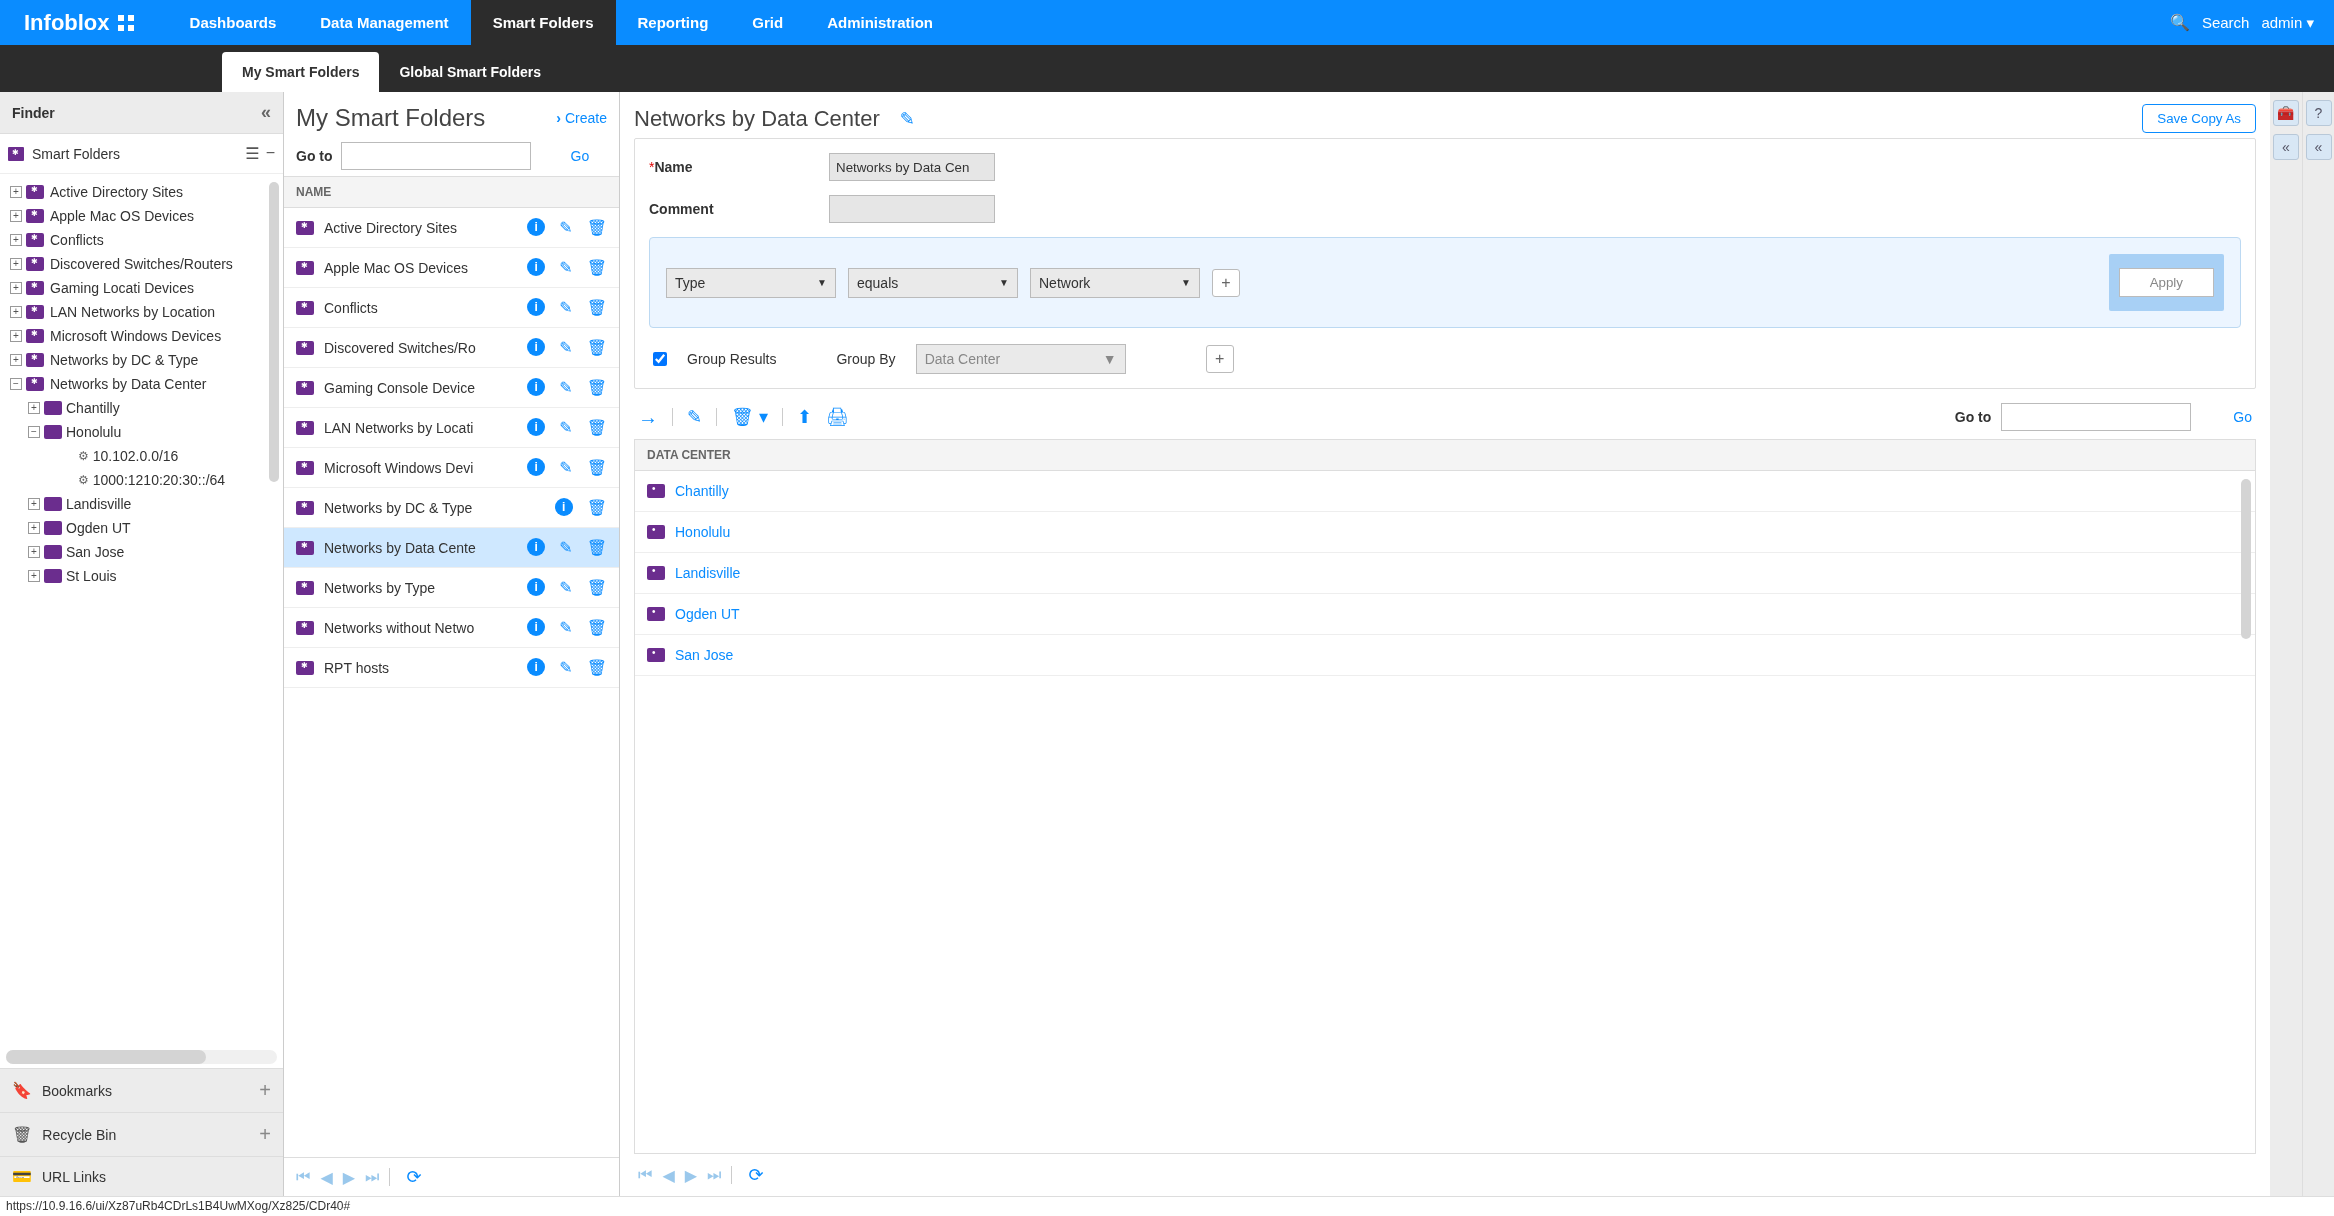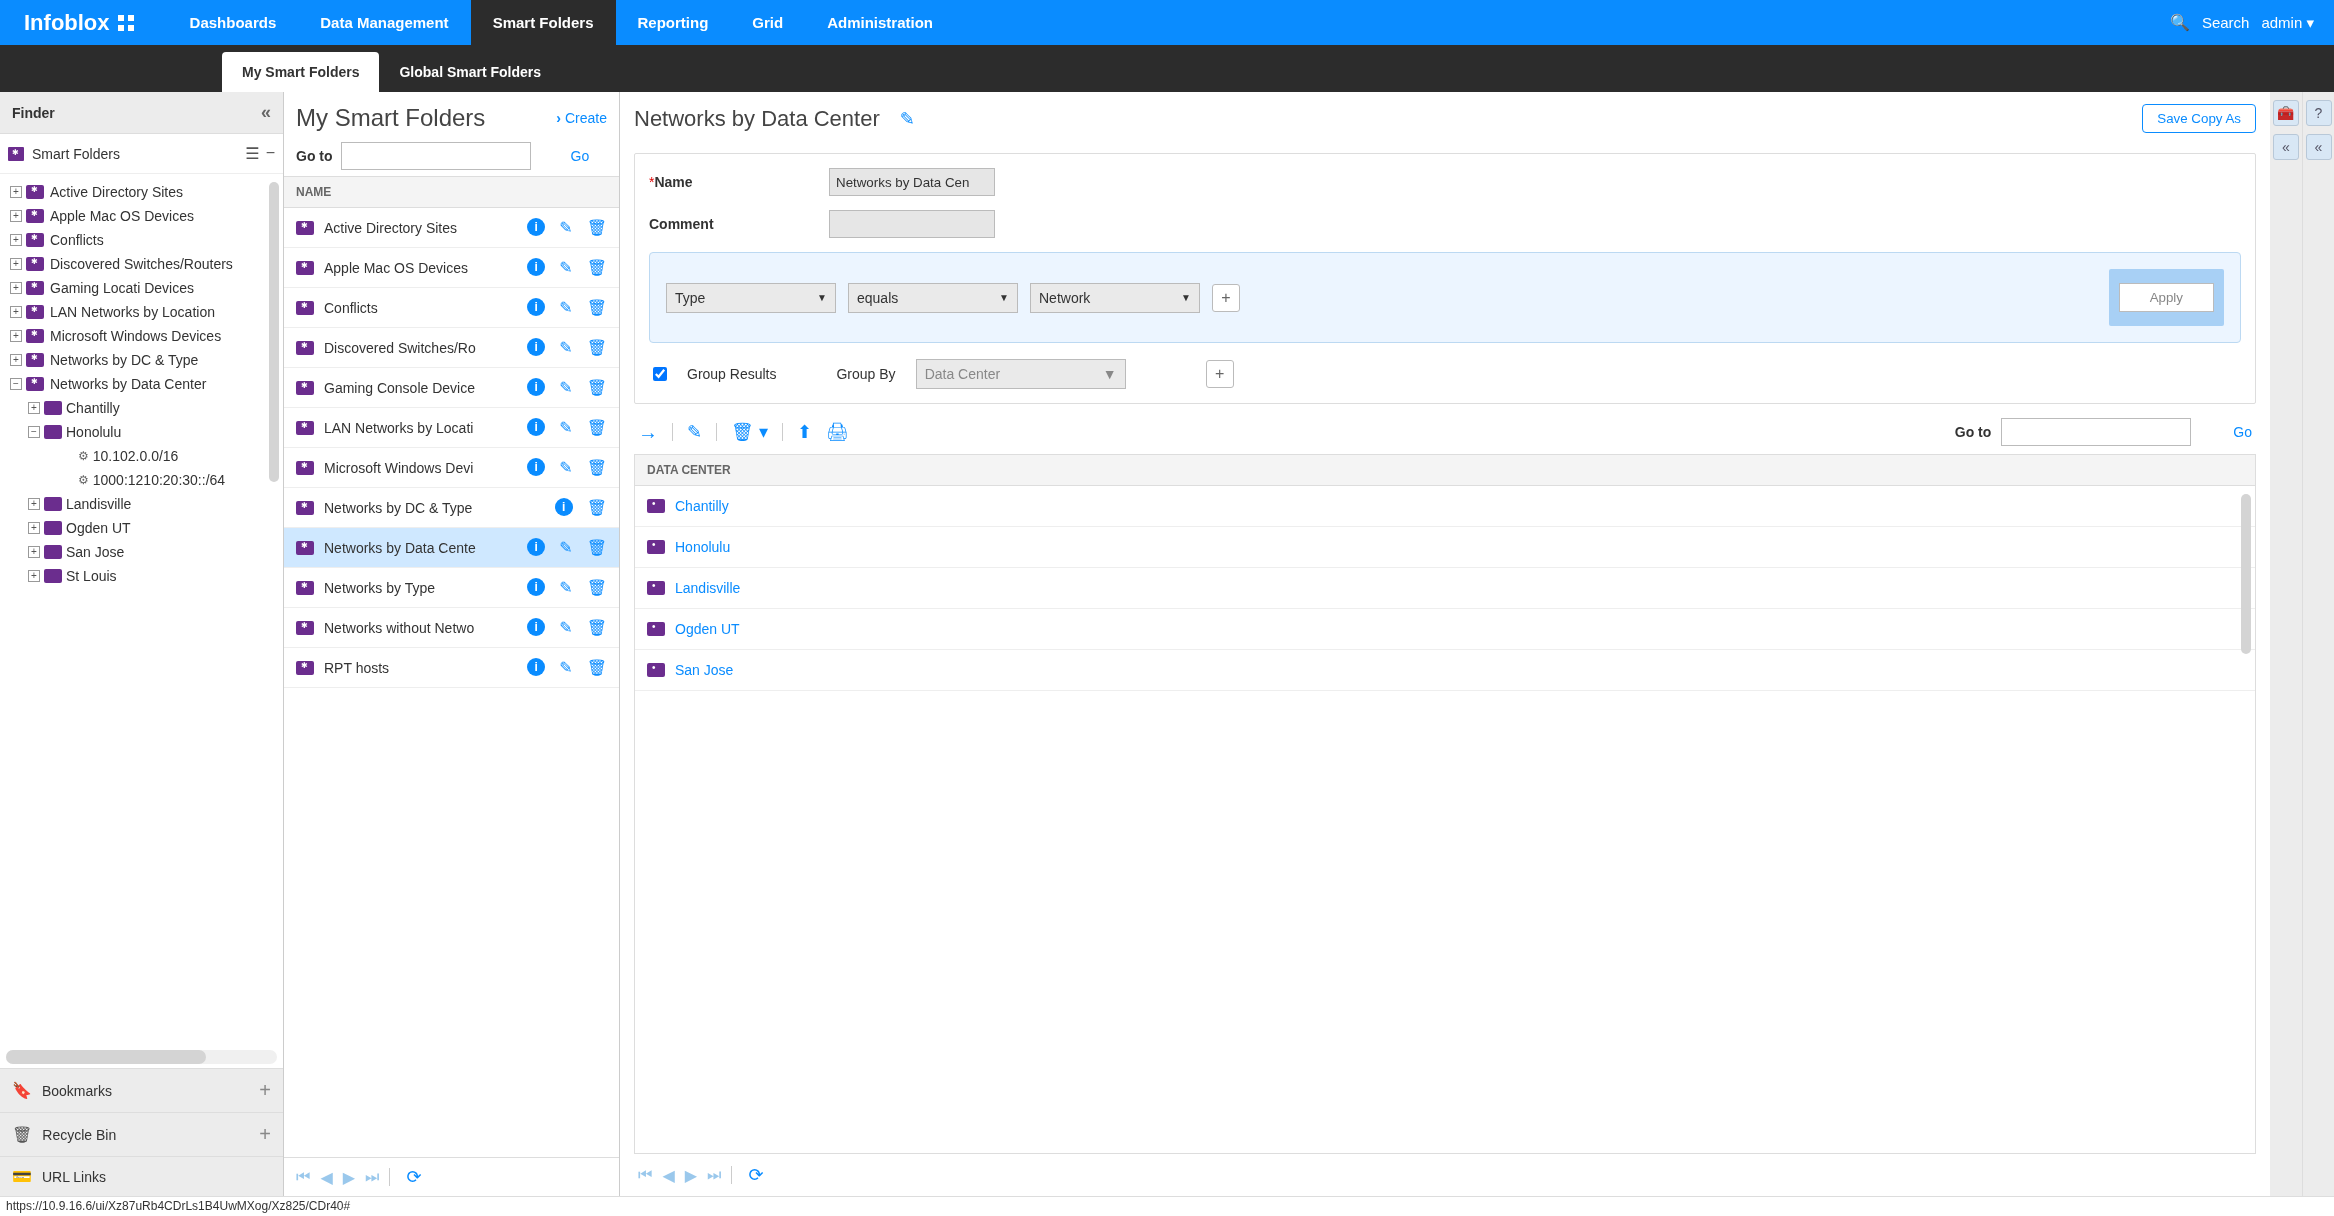--- a/index.html
+++ b/index.html
@@ -73,21 +73,21 @@
 .pager-btn { color:#9ac8ec; font-size:16px; cursor:pointer;}
 .refresh-btn { color:#0a8cff; font-size:18px; cursor:pointer; margin-left:6px;}
 .vdiv{ width:1px; height:18px; background:#ccc;}
 
 
 .detail { flex:1; background:#fff; display:flex; flex-direction:column; padding: 12px 14px 0 14px; position:relative;}
 .detail-title-row { display:flex; align-items:center; gap:20px;}
 .detail-title { font-size:22px; color:#444;}
 .edit-pencil { color:#0a8cff; font-size:18px; cursor:pointer;}
 .save-copy-btn { margin-left:auto; border:1px solid #0a8cff; color:#0a8cff; background:white; padding:6px 14px; border-radius:4px; cursor:pointer; font-weight:500;}
-.form-box { border:1px solid #ddd; border-radius:2px; margin-top:20px; padding:14px 14px;}
+.form-box { border:1px solid #ddd; border-radius:2px; margin-top:5px; padding:14px 14px;}
 .form-row { display:flex; align-items:center; margin-bottom:14px; gap:10px;}
 .form-label { width:170px;}
 .req { color:#d00;}
 .form-input { width:166px; height:28px; background:#e6e6e6; border:1px solid #bbb; padding:0 6px; color:#333;}
 .filter-box { background:#ecf5ff; border:1px solid #bcd9f2; border-radius:4px; padding:16px; display:flex; align-items:center; gap:12px; margin-top:6px;}
 .filter-select { height:30px; background:#eaeaea; border:1px solid #bbb; padding:0 8px; min-width:170px; display:flex; align-items:center; justify-content:space-between; cursor:pointer;}
 .filter-select .caret{ font-size:10px;}
 .plus-btn { width:28px; height:28px; border:1px solid #bbb; background:#fff; display:flex; align-items:center; justify-content:center; cursor:pointer; border-radius:3px; font-size:16px; color:#666;}
 .apply-wrap { margin-left:auto; background:#a8d0f5; padding:14px 10px; border-radius:2px;}
 .apply-btn { background:#fff; border:1px solid #bbb; color:#888; padding:6px 30px; cursor:pointer;}

